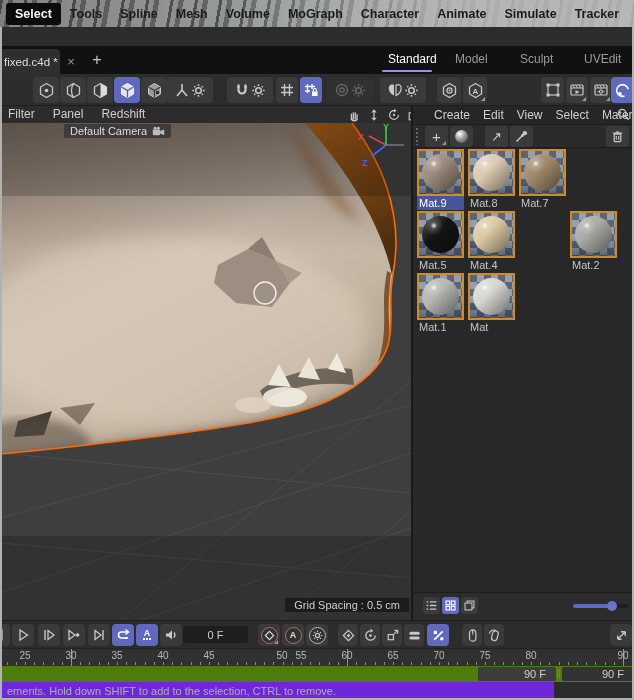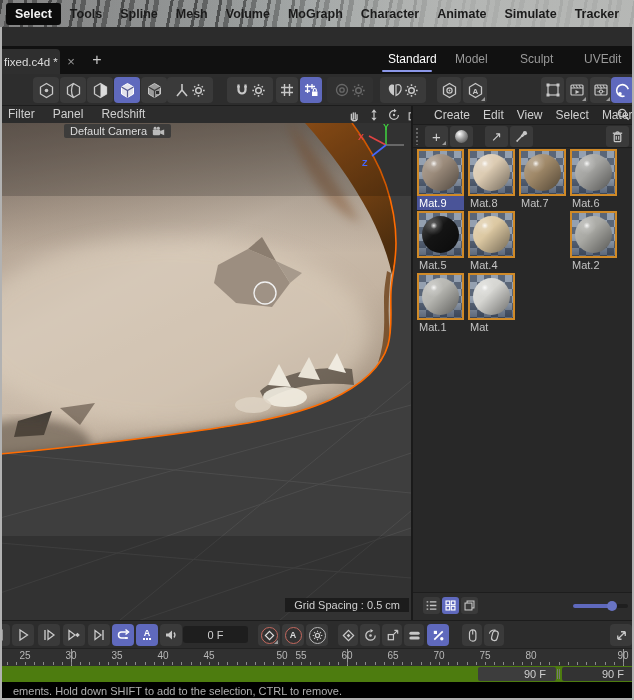--- a/index.html
+++ b/index.html
@@ -112,22 +112,22 @@
 .ruler-major{position:absolute;top:0;width:1px;height:18px;background:#9a9a9a}
 
 
 .rangerow{position:absolute;left:0;top:666px;width:634px;height:16px;background:#4d7c0f}
 .rbox{position:absolute;top:1px;height:14px;font-size:11px;color:#cfcfcf;display:flex;align-items:center;justify-content:flex-end;padding-right:10px}
 .rbox.b1{left:478px;width:78px;background:#3d3d3d;border-radius:2px}
 .rbox.b2{left:562px;width:72px;background:#333;border-radius:2px}
 .rgrip{position:absolute;left:557px;top:3px;width:3px;height:10px;background:repeating-linear-gradient(90deg,#777 0 1px,transparent 1px 2px)}
 
 
-.statusbar{position:absolute;left:0;top:682px;width:634px;height:18px;background:#000000;
- color:#b0b0b0;font-size:11px;display:flex;align-items:center;padding-left:13px;white-space:nowrap}
+.statusbar{position:absolute;left:0;top:682px;width:554px;height:18px;background:#6d28d9;
+ color:#b0b0b0;font-size:11px;display:flex;align-items:center;padding-left:7px;white-space:nowrap}
 
 
 .frame-l{position:absolute;left:0;top:27px;width:2px;height:673px;background:#b2b2b2}
 .frame-r{position:absolute;right:0;top:27px;width:2px;height:673px;background:#b2b2b2}
 .frame-b{position:absolute;left:0;top:698px;width:634px;height:2px;background:#b2b2b2}
 
 svg{display:block}
 </style>
 </head>
 <body>
@@ -481,26 +481,20 @@
             <div class="mat-thumb">
               <div class="mat-sphere" style="background-color: rgb(220, 203, 178); background-image: radial-gradient(circle at 32% 26%, rgba(255, 255, 255, 0.9) 0%, rgba(255, 255, 255, 0.18) 9%, rgba(255, 255, 255, 0) 26%), linear-gradient(135deg, rgba(255, 255, 255, 0.28), rgba(255, 255, 255, 0) 42%, rgba(0, 0, 0, 0.4) 90%);"></div>
             </div>
             <div class="mat-label">Mat.8</div>
           </div>
         <div class="mat-cell" style="left:106px;top:0">
             <div class="mat-thumb">
               <div class="mat-sphere" style="background-color: rgb(160, 137, 105); background-image: radial-gradient(circle at 32% 26%, rgba(255, 255, 255, 0.9) 0%, rgba(255, 255, 255, 0.18) 9%, rgba(255, 255, 255, 0) 26%), linear-gradient(135deg, rgba(255, 255, 255, 0.28), rgba(255, 255, 255, 0) 42%, rgba(0, 0, 0, 0.4) 90%);"></div>
             </div>
             <div class="mat-label">Mat.7</div>
-          </div>
-        <div class="mat-cell" style="left:157px;top:0">
-            <div class="mat-thumb">
-              <div class="mat-sphere" style="background-color: rgb(165, 165, 162); background-image: radial-gradient(circle at 32% 26%, rgba(255, 255, 255, 0.9) 0%, rgba(255, 255, 255, 0.18) 9%, rgba(255, 255, 255, 0) 26%), linear-gradient(135deg, rgba(255, 255, 255, 0.28), rgba(255, 255, 255, 0) 42%, rgba(0, 0, 0, 0.4) 90%);"></div>
-            </div>
-            <div class="mat-label">Mat.6</div>
           </div>
         <div class="mat-cell" style="left:4px;top:62px">
             <div class="mat-thumb">
               <div class="mat-sphere" style="background-color: rgb(20, 20, 20); background-image: radial-gradient(circle at 32% 26%, rgba(255, 255, 255, 0.9) 0%, rgba(255, 255, 255, 0.18) 9%, rgba(255, 255, 255, 0) 26%), linear-gradient(135deg, rgba(255, 255, 255, 0.28), rgba(255, 255, 255, 0) 42%, rgba(0, 0, 0, 0.4) 90%);"></div>
             </div>
             <div class="mat-label">Mat.5</div>
           </div>
         <div class="mat-cell" style="left:55px;top:62px">
             <div class="mat-thumb">
               <div class="mat-sphere" style="background-color: rgb(220, 200, 162); background-image: radial-gradient(circle at 32% 26%, rgba(255, 255, 255, 0.9) 0%, rgba(255, 255, 255, 0.18) 9%, rgba(255, 255, 255, 0) 26%), linear-gradient(135deg, rgba(255, 255, 255, 0.28), rgba(255, 255, 255, 0) 42%, rgba(0, 0, 0, 0.4) 90%);"></div>

